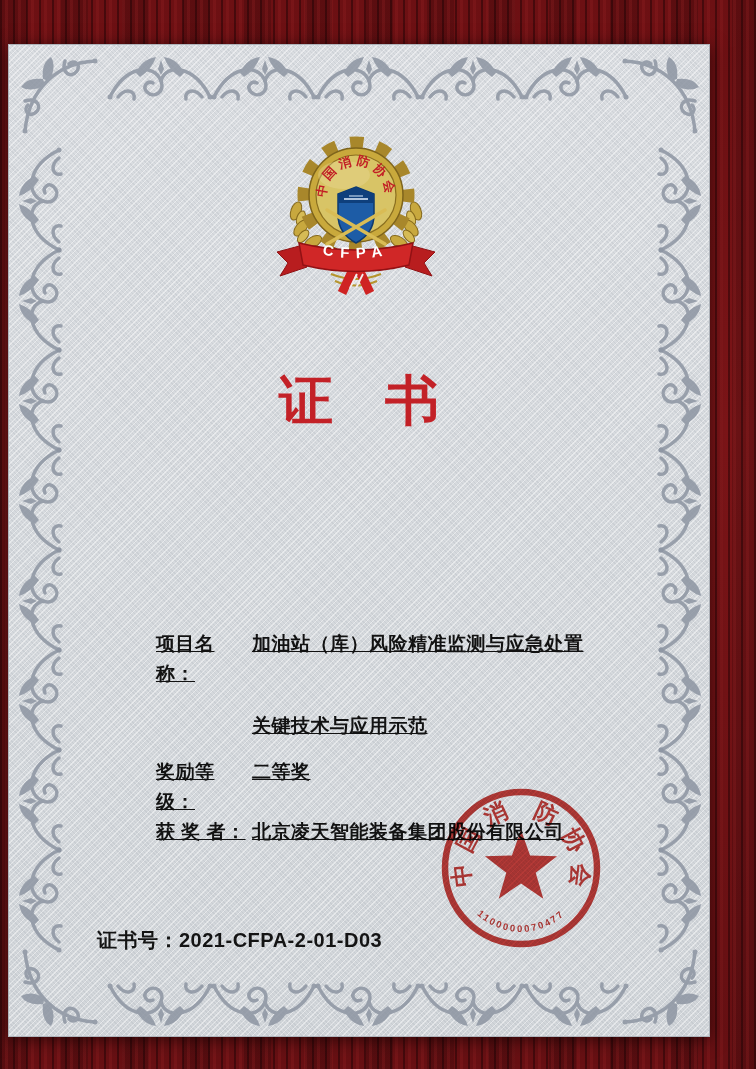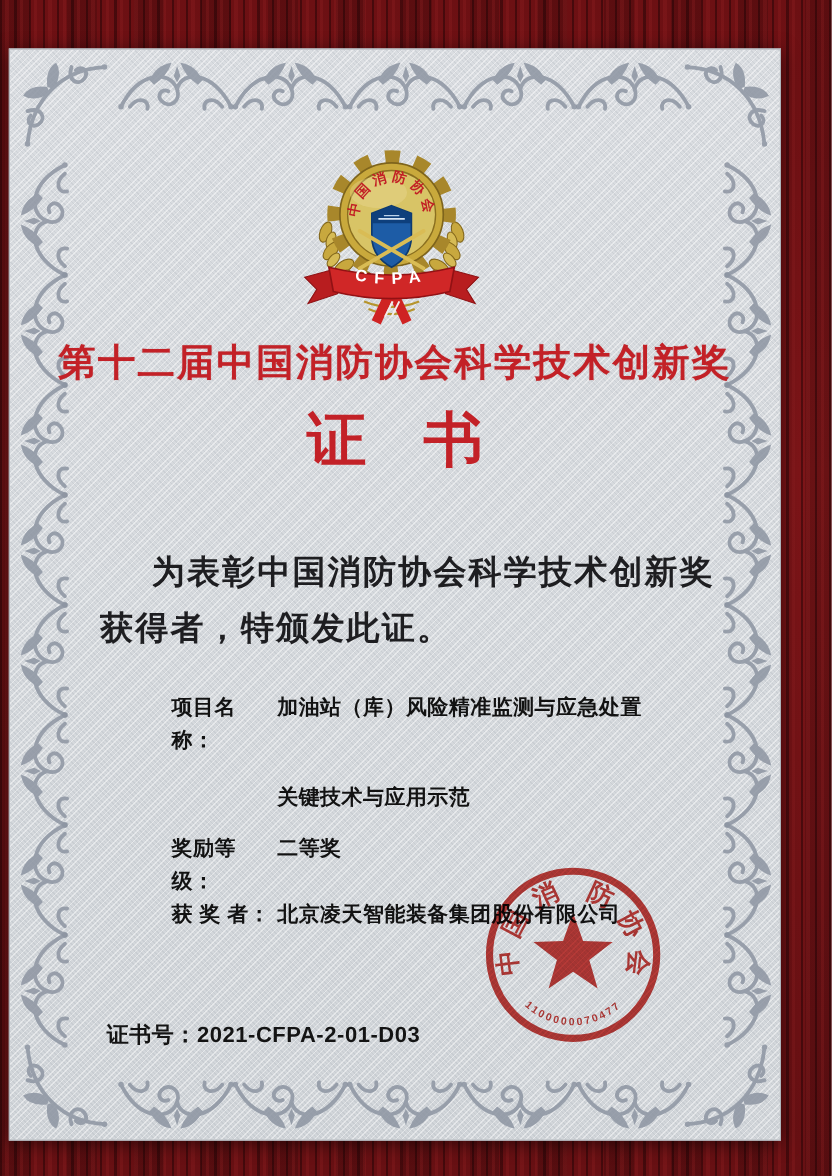--- a/index.html
+++ b/index.html
@@ -25,21 +25,21 @@
   .title{position:absolute;left:0;top:262px;width:100%;text-align:center;
     font-size:34px;font-weight:bold;letter-spacing:2px;color:#c32127;
     text-shadow:0 0 1px rgba(150,20,25,.4);}
   .certword{position:absolute;left:0;top:328px;width:100%;display:flex;justify-content:center;gap:52px;
     font-size:54px;font-weight:bold;color:#c32127;line-height:1;}
   .issue-no{position:absolute;left:398px;top:400px;font-size:23px;font-weight:bold;color:#1b1b1d;letter-spacing:.5px;}
   .body-text{position:absolute;left:82px;top:450px;width:575px;
     font-family:"Liberation Serif","DejaVu Serif",serif;font-weight:600;
     font-size:30px;line-height:51px;letter-spacing:2px;color:#1e1e21;}
   .body-text .l1{text-indent:47px;}
-  .fields{position:absolute;left:147px;top:584px;font-size:19px;font-weight:bold;color:#121212;letter-spacing:.5px;}
+  .fields{position:absolute;left:147px;top:584px;font-size:19px;font-weight:bold;color:#121212;letter-spacing:.5px;text-decoration:underline;}
   .f-row{display:flex;line-height:30px;}
   .f-label{flex:0 0 96px;}
   .f-cont{margin-left:96px;line-height:30px;margin-top:22px;}
   .f-gap1{margin-top:16px;}
   .f-gap2{}
   .seal{position:absolute;left:422px;top:733px;width:180px;height:180px;mix-blend-mode:multiply;opacity:.93;}
   .seal text{font-family:"Liberation Sans","DejaVu Sans",sans-serif;}
   .date{position:absolute;left:382px;top:840px;font-size:26px;font-weight:bold;letter-spacing:3px;color:#141417;
     font-family:"Liberation Serif","DejaVu Serif",serif;}
   .cert-no{position:absolute;left:88px;top:882px;font-size:20px;font-weight:bold;color:#141414;letter-spacing:.5px;}
@@ -152,32 +152,27 @@
         <path d="M60 141 Q85 151 110 141 M64 148 Q85 157 106 148" stroke="#b6952e" stroke-width="2" fill="none"></path>
         <path d="M71 160 L85 130 L99 160" stroke="#cf2323" stroke-width="9" fill="none"></path>
         <path d="M79 155 L86 141 M85 155 L92 141" stroke="#f3ecec" stroke-width="1.8"></path>
         <path d="M28 110 Q85 124 142 110 L138 132 Q85 145 32 132 Z" fill="#d02727" stroke="#921114" stroke-width="1.5"></path>
         <text font-size="15" font-weight="bold" fill="#ffffff" letter-spacing="7">
           <textPath href="#rib-arc" startOffset="50%" text-anchor="middle">CFPA</textPath>
         </text>
       </g>
     </svg>
 
-    <div class="title">第十二届中国消防协会科学技术创新奖</div>
 
     <div class="certword">
       <span>证</span>
       <span>书</span>
     </div>
 
 
-    <div class="body-text">
-      <div class="l1">为表彰中国消防协会科学技术创新奖</div>
-      <div class="l2">获得者，特颁发此证。</div>
-    </div>
 
     <div class="fields">
       <div class="f-row">
         <span class="f-label">项目名称：</span>
         <span class="f-value">加油站（库）风险精准监测与应急处置</span>
       </div>
       <div class="f-cont">关键技术与应用示范</div>
       <div class="f-row f-gap1">
         <span class="f-label">奖励等级：</span>
         <span class="f-value">二等奖</span>

